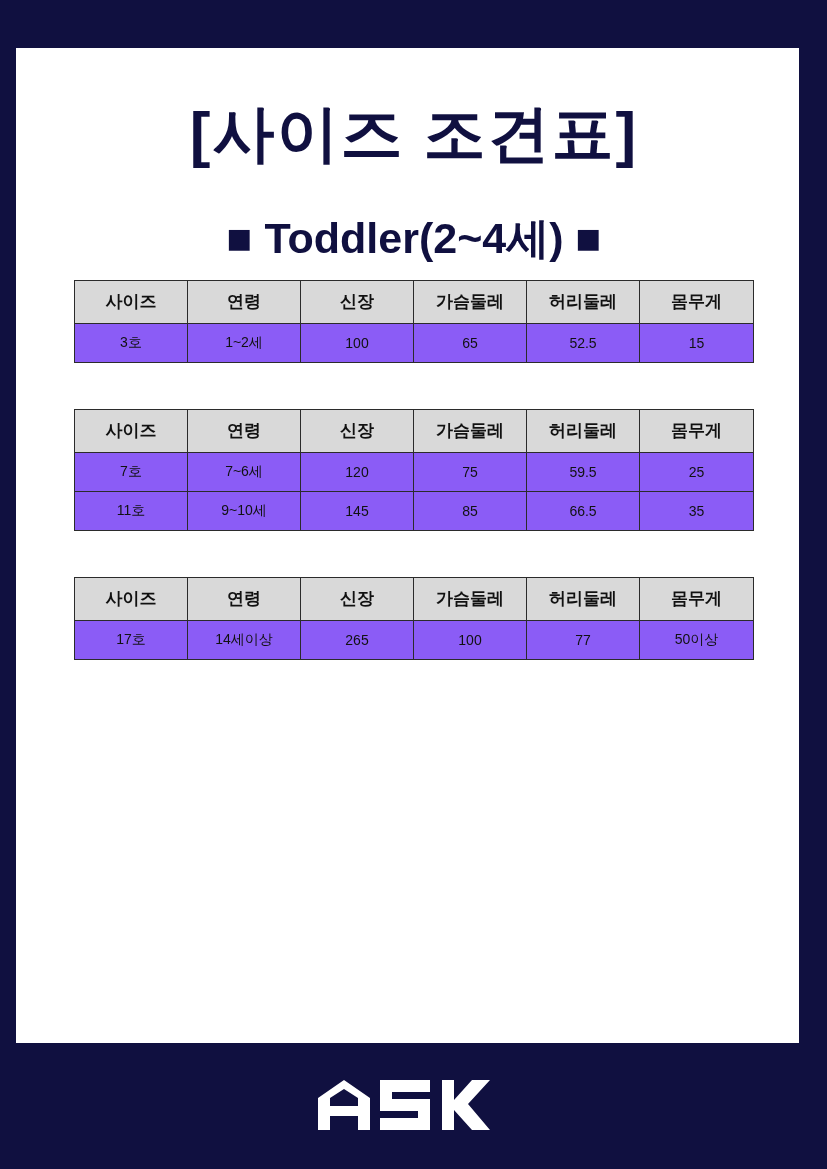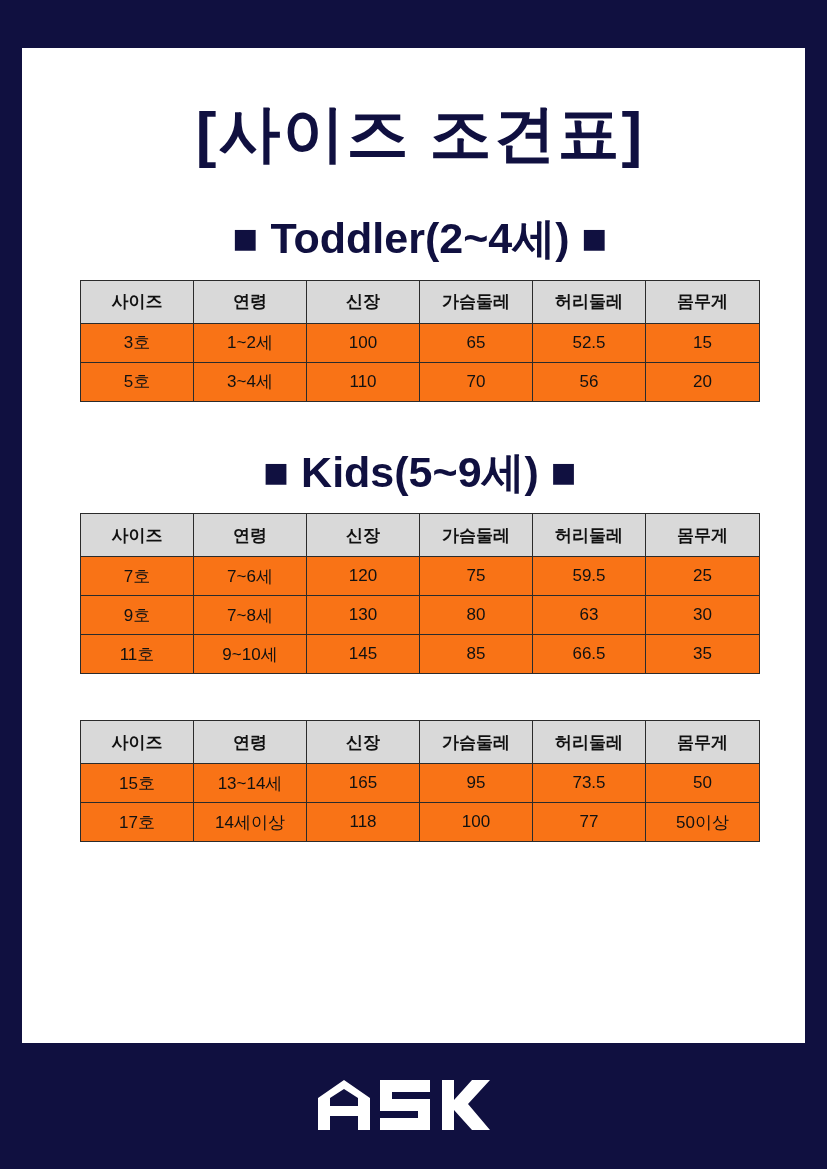--- a/index.html
+++ b/index.html
@@ -15,21 +15,21 @@
   }
   .page {
     position: relative;
     width: 827px;
     height: 1169px;
     background: #101040;
     box-sizing: border-box;
   }
   .card {
     position: absolute;
-    left: 22px;
+    left: 16px;
     top: 48px;
     width: 783px;
     height: 995px;
     background: #ffffff;
     box-sizing: border-box;
     padding-left: 13px;
   }
   .title {
     text-align: center;
     color: #101040;
@@ -63,22 +63,22 @@
     color: #111111;
   }
   table.size-table th {
     background: #d9d9d9;
     font-size: 17px;
     font-weight: 700;
     height: 42px;
     padding: 0;
   }
   table.size-table td {
-    background: #f97316;
-    font-size: 17px;
+    background: #8b5cf6;
+    font-size: 14px;
     font-weight: 400;
     height: 38px;
     padding: 0;
   }
   .col-0 { width: 113px; }
   .col-1 { width: 113px; }
   .col-2 { width: 113px; }
   .col-3 { width: 113px; }
   .col-4 { width: 113px; }
   .col-5 { width: 114px; }
@@ -136,34 +136,25 @@
         </thead>
         <tbody>
           <tr>
             <td>3호</td>
             <td>1~2세</td>
             <td>100</td>
             <td>65</td>
             <td>52.5</td>
             <td>15</td>
           </tr>
-          <tr>
-            <td>5호</td>
-            <td>3~4세</td>
-            <td>110</td>
-            <td>70</td>
-            <td>56</td>
-            <td>20</td>
-          </tr>
         </tbody>
       </table>
     </div>
 
     <div class="section sec-kids">
-      <h2 class="section-heading">■ Kids(5~9세) ■</h2>
       <table class="size-table">
         <colgroup>
           <col class="col-0">
             <col class="col-1">
             <col class="col-2">
             <col class="col-3">
             <col class="col-4">
             <col class="col-5">
         </colgroup>
         <thead>
@@ -177,28 +168,20 @@
           </tr>
         </thead>
         <tbody>
           <tr>
             <td>7호</td>
             <td>7~6세</td>
             <td>120</td>
             <td>75</td>
             <td>59.5</td>
             <td>25</td>
-          </tr>
-          <tr>
-            <td>9호</td>
-            <td>7~8세</td>
-            <td>130</td>
-            <td>80</td>
-            <td>63</td>
-            <td>30</td>
           </tr>
           <tr>
             <td>11호</td>
             <td>9~10세</td>
             <td>145</td>
             <td>85</td>
             <td>66.5</td>
             <td>35</td>
           </tr>
         </tbody>
@@ -220,31 +203,23 @@
             <th>사이즈</th>
             <th>연령</th>
             <th>신장</th>
             <th>가슴둘레</th>
             <th>허리둘레</th>
             <th>몸무게</th>
           </tr>
         </thead>
         <tbody>
           <tr>
-            <td>15호</td>
-            <td>13~14세</td>
-            <td>165</td>
-            <td>95</td>
-            <td>73.5</td>
-            <td>50</td>
-          </tr>
-          <tr>
             <td>17호</td>
             <td>14세이상</td>
-            <td>118</td>
+            <td>265</td>
             <td>100</td>
             <td>77</td>
             <td>50이상</td>
           </tr>
         </tbody>
       </table>
     </div>
 
   </div>
 

